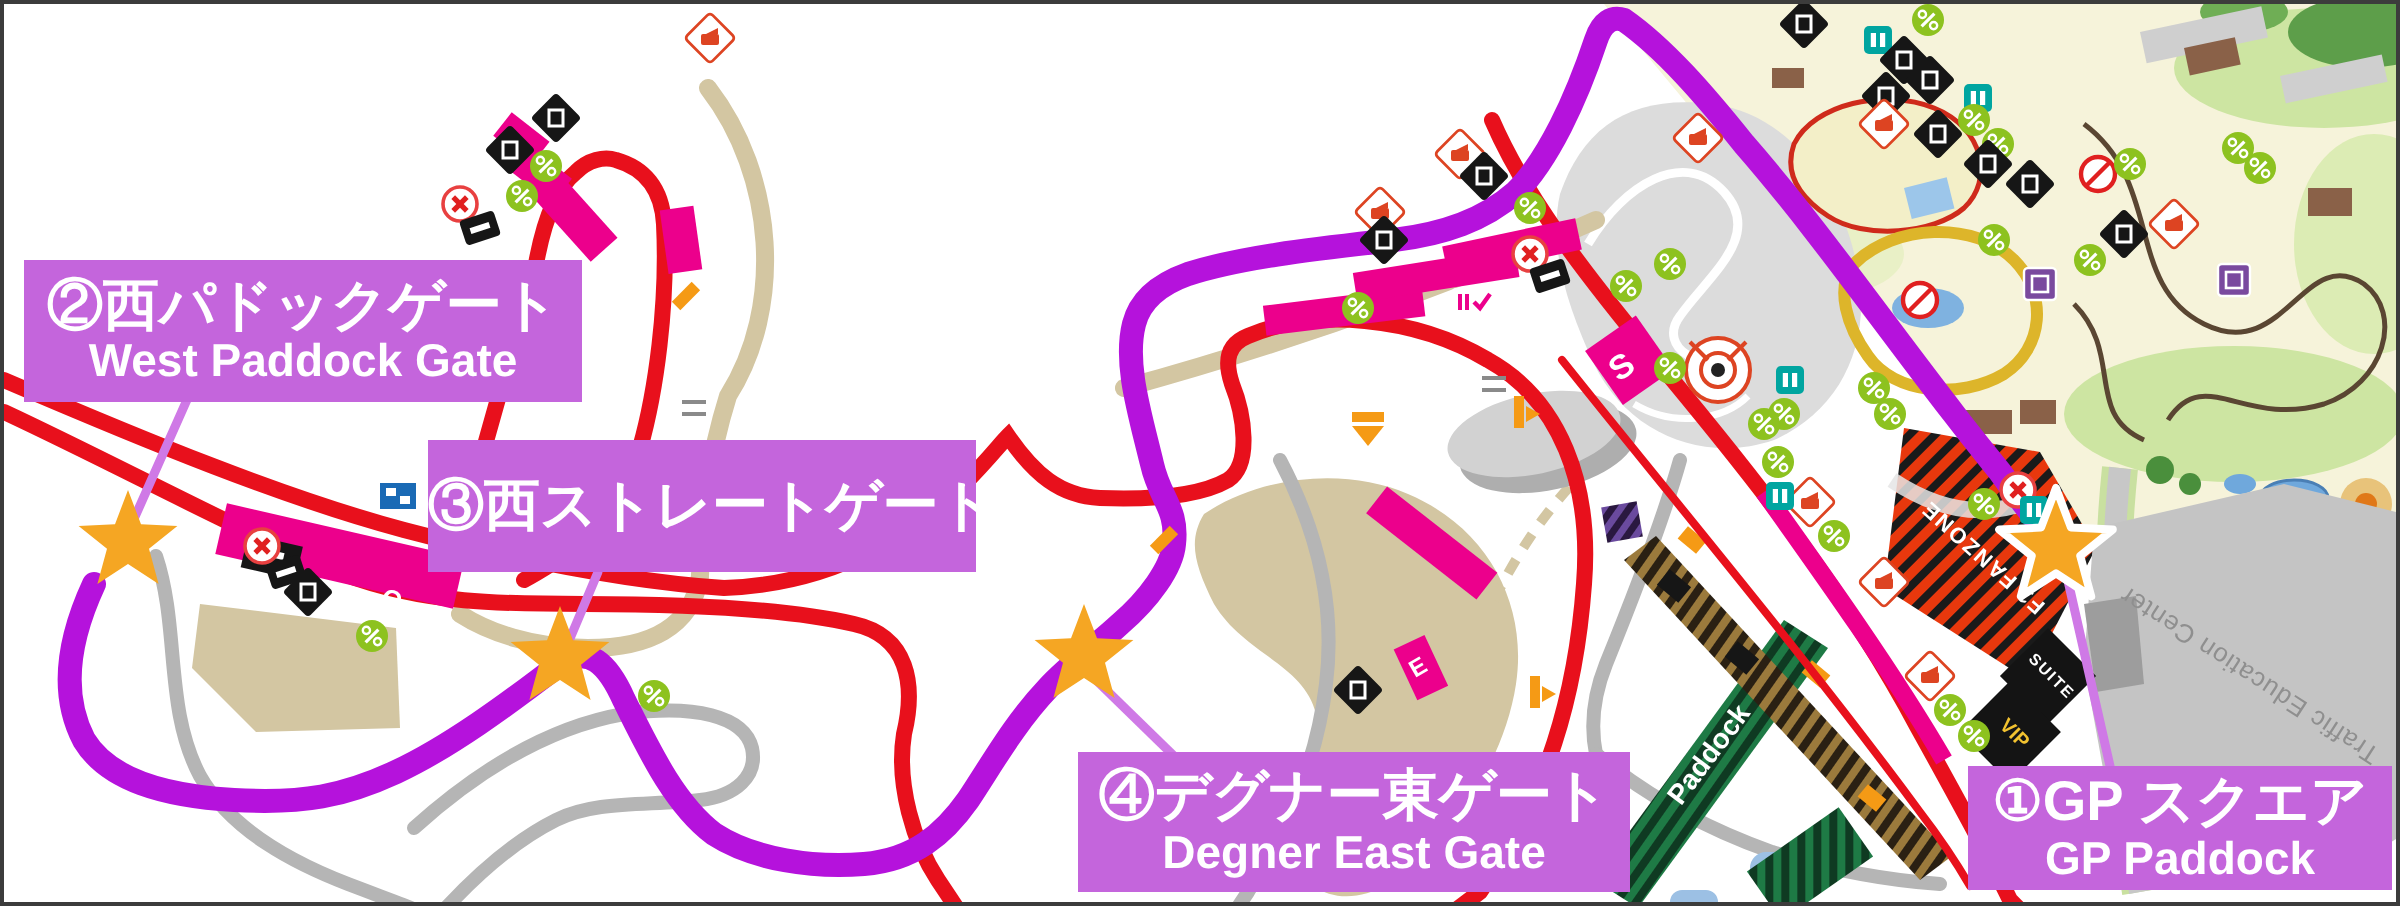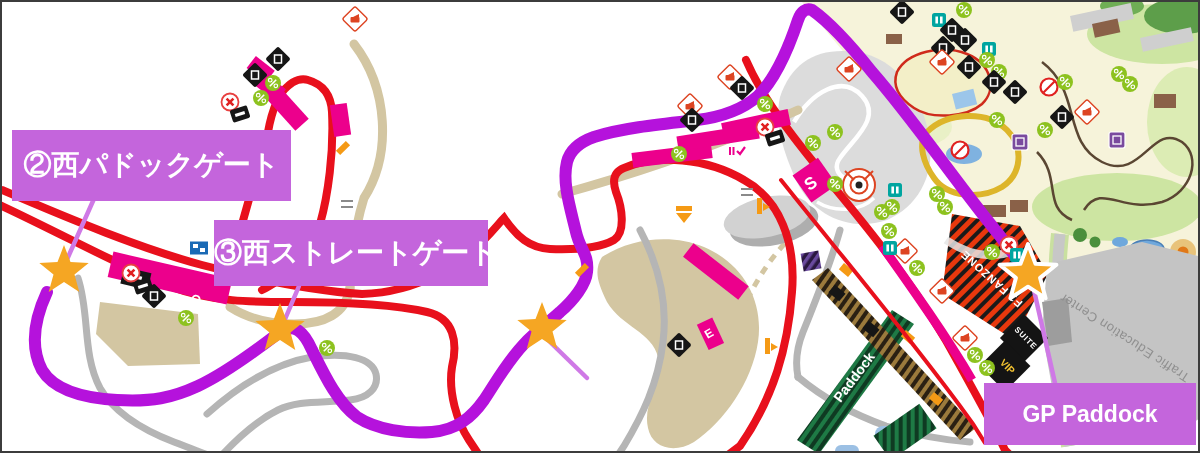--- a/index.html
+++ b/index.html
@@ -344,20 +344,26 @@
   <g id="star-layer">
         <use href="#sym-star-o" transform="translate(1026,272)"></use>
         <use href="#sym-star" transform="translate(62,269)"></use>
         <use href="#sym-star" transform="translate(278,327)"></use>
         <use href="#sym-star" transform="translate(540,326)"></use>
       </g>
 </svg>
 
   <div class="gate-label" style="left:10px;top:128px;width:279px;height:71px;">
     <div class="jp">②西パドックゲート</div>
+    <div class="en">West Paddock Gate</div>
   </div>
   <div class="gate-label" style="left:212px;top:218px;width:274px;height:66px;">
     <div class="jp">③西ストレートゲート</div>
   </div>
+  <div class="gate-label" style="left:537px;top:374px;width:276px;height:70px;">
+    <div class="jp">④デグナー東ゲート</div>
+    <div class="en">Degner East Gate</div>
+  </div>
   <div class="gate-label" style="left:982px;top:381px;width:212px;height:62px;">
+    <div class="jp">①GP スクエア</div>
     <div class="en">GP Paddock</div>
   </div>
 </div>
 
 </body></html>

